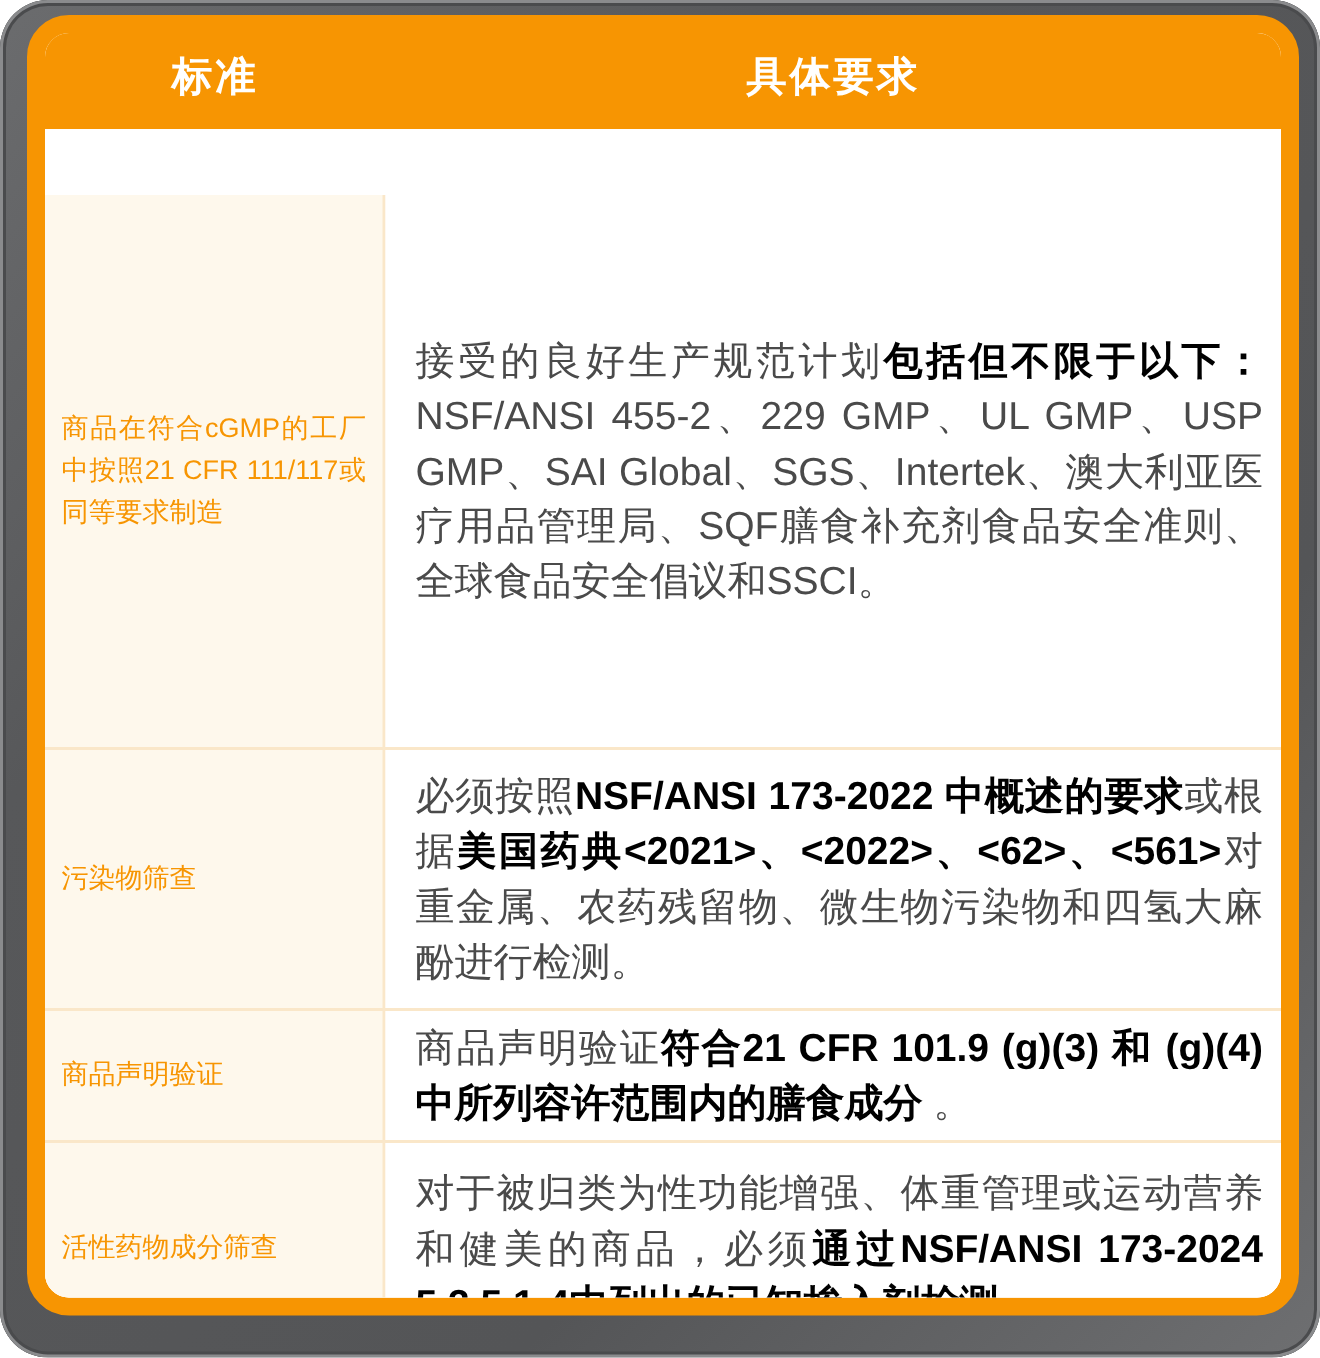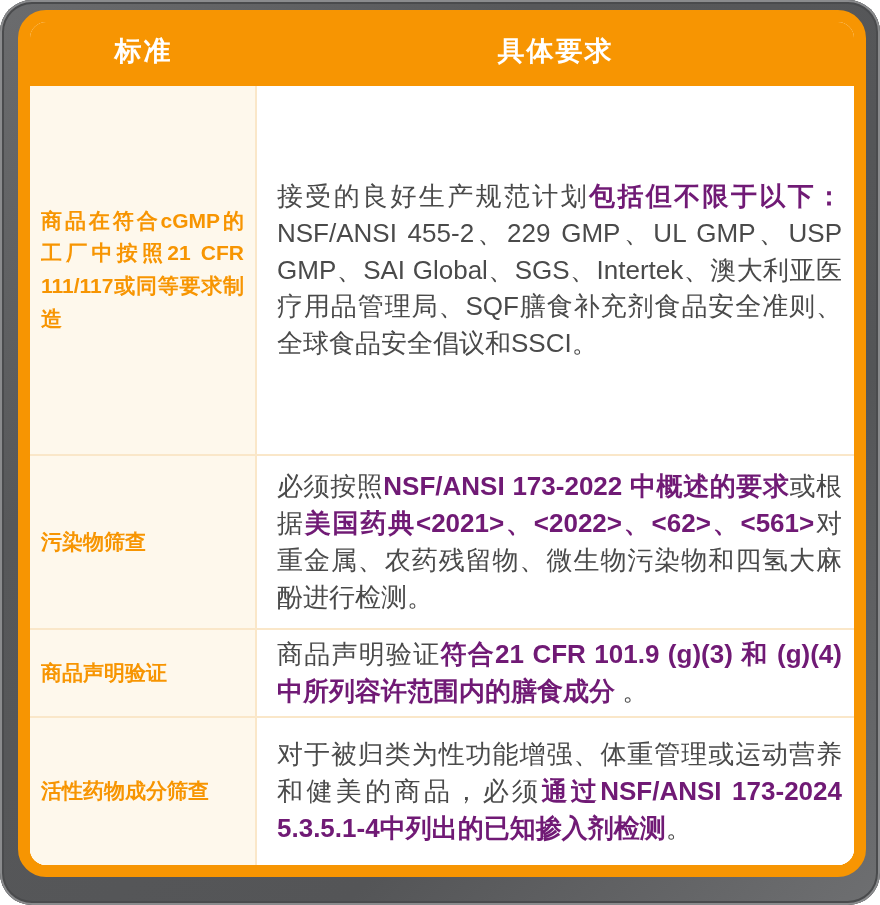--- a/index.html
+++ b/index.html
@@ -8,45 +8,45 @@
   .stage { position:relative; width:880px; height:905px; }
 
   
   .frame { position:absolute; inset:0; border-radius:32px;
     background:linear-gradient(135deg,#6b6c6e 0%,#57585a 30%,#545557 70%,#6e6f71 100%);
     box-shadow: inset 0 0 0 2px #8a8b8d, inset 0 0 0 4px #4a4b4d; }
 
   
   .card { position:absolute; top:10px; left:18px; right:14px; bottom:28px;
     background:#ffffff; border:12px solid #f79502; border-radius:28px;
-    overflow:hidden; display:flex; flex-direction:column; }
+    overflow:hidden; display:flex; flex-direction:column;gap:44px; }
 
   .thead { flex:0 0 64px; background:#f79502; display:grid;
     grid-template-columns:227px 1fr; align-items:center; }
   .th { text-align:center; color:#ffffff; font-size:27px; font-weight:bold;
     letter-spacing:2px; padding-bottom:6px; }
 
   .tbody { flex:1; display:flex; flex-direction:column; background:#ffffff; }
   .row { display:grid; grid-template-columns:227px 1fr; border-top:2px solid #fae7c9; }
   .row:first-child { border-top:none; }
   .row:nth-child(1) { height:368px; }
   .row:nth-child(2) { height:174px; }
   .row:nth-child(3) { height:88px; }
   .row:nth-child(4) { flex:1; }
 
   .cell-left { background:#fef8ec; border-right:2px solid #fae7c9;
     display:flex; align-items:center; padding:14px 11px; overflow:hidden; }
-  .std { color:#f79502; font-weight:bold; font-size:21px; line-height:1.55;
+  .std { color:#f79502; font-weight:normal; font-size:18px; line-height:1.55;
     text-align:justify; text-justify:inter-ideograph; width:100%; }
 
   .cell-right { background:#ffffff; padding:8px 12px 8px 20px; display:flex;
     flex-direction:column; justify-content:center; overflow:hidden; }
   .para { color:#4a4a4a; font-size:26px; line-height:1.42; text-align:justify;
     text-justify:inter-ideograph; margin:7px 0; }
-  .hl { color:#701a75; font-weight:bold; }
+  .hl { color:#000000; font-weight:bold; }
 </style>
 </head>
 <body>
 
 <div class="stage">
   <div class="frame"></div>
   <div class="card">
     <div class="thead">
       <div class="th">标准</div>
       <div class="th">具体要求</div>

